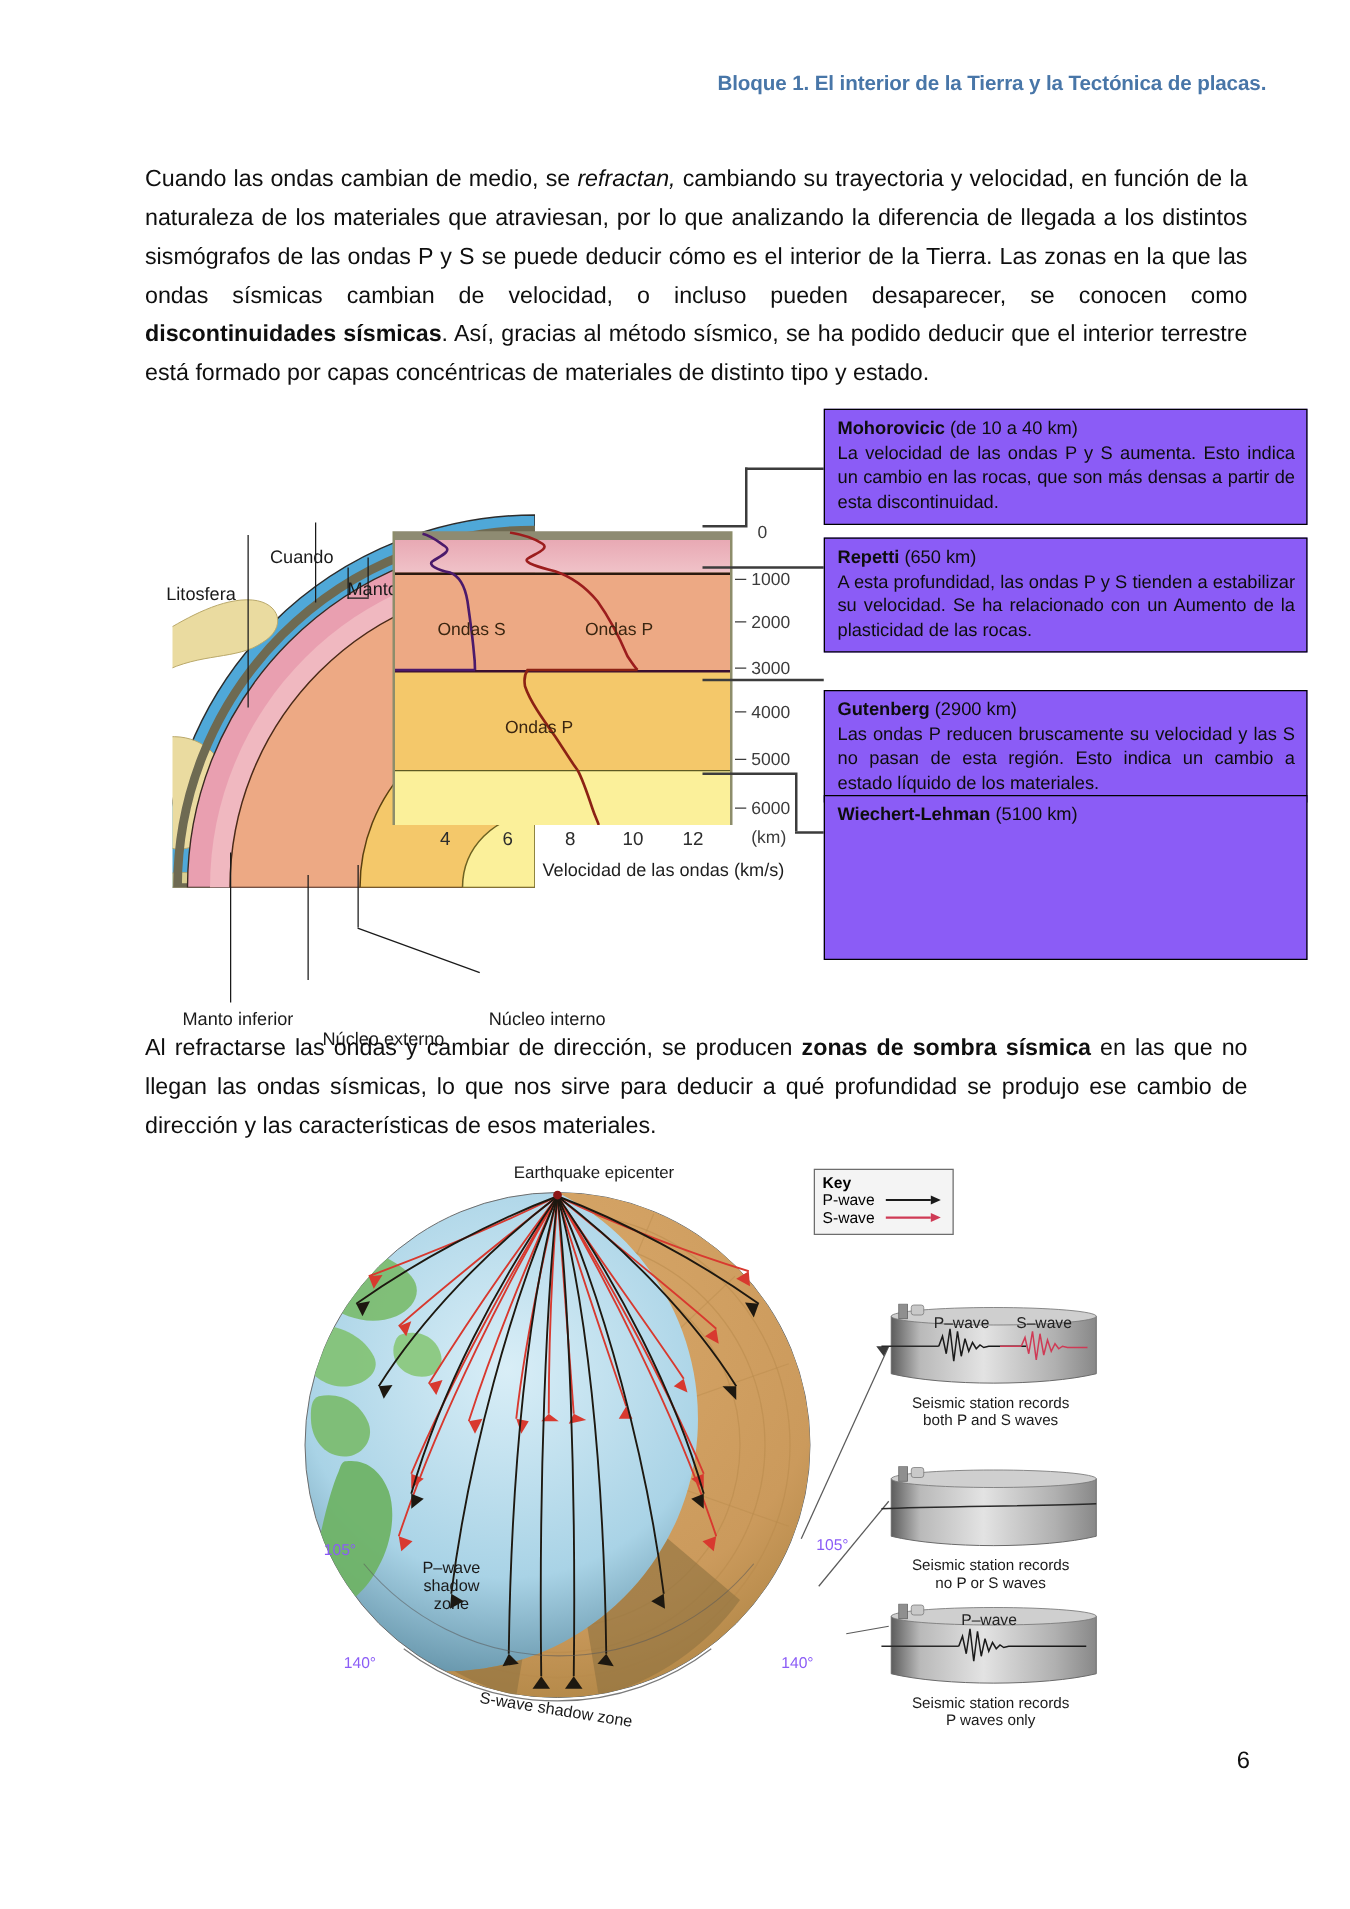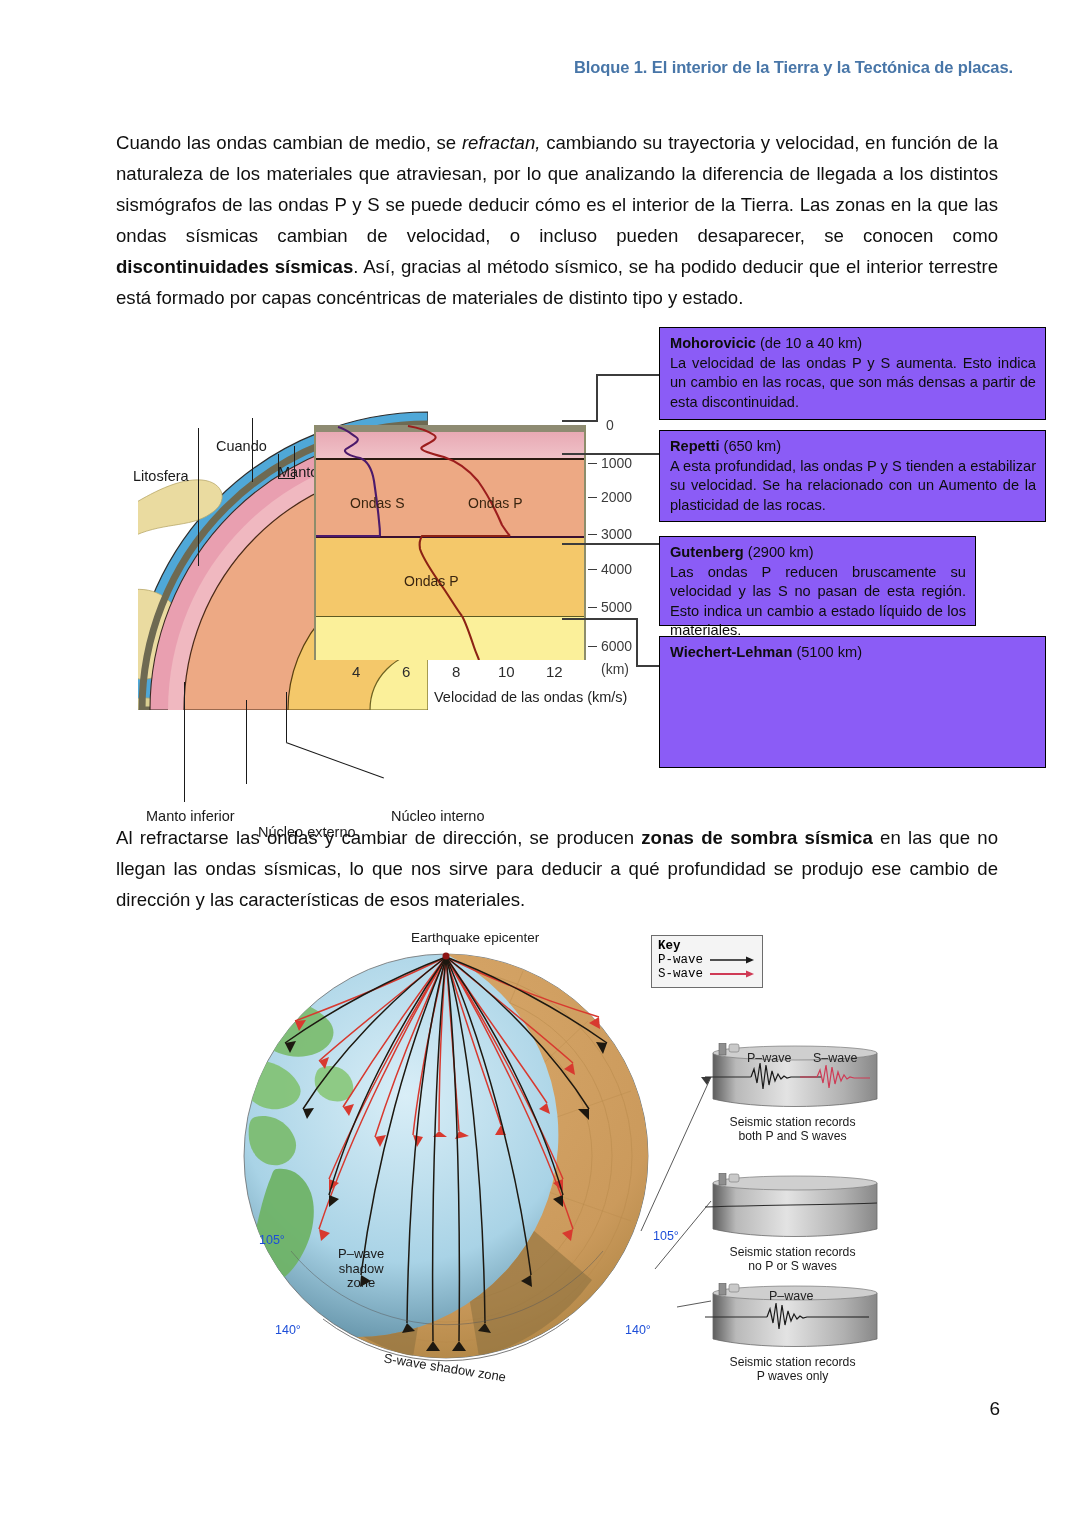--- a/index.html
+++ b/index.html
@@ -184,21 +184,21 @@
     padding: 6px 9px 7px 10px;
     font-size: 14.6px;
     line-height: 19.5px;
     text-align: justify;
     background: #8b5cf6;
     color: #0d0d0d;
   }
   .infobox .ttl { font-weight: bold; }
   .box-moho  { top: 327px;  width: 387px; height: 93px; }
   .box-rep   { top: 430px;  width: 387px; height: 92px; }
-  .box-gut   { top: 536px;  width: 317px; height: 90px; }
+  .box-gut   { top: 552px;  width: 387px; height: 90px; }
   .box-wie   { top: 636px;  width: 387px; height: 132px; }
 
   
   .connector { position: absolute; background: #3c3c3c; }
 
   
   .fig2 {
     position: absolute;
     left: 215px;
     top: 925px;
@@ -234,40 +234,39 @@
   }
   .zl-pwave { left: 105px; top: 296px; }
   .zl-swave {
     left: 150px; top: 410px;
     transform: rotate(9deg);
     white-space: nowrap;
   }
   .ang {
     position: absolute;
     font-size: 12.5px;
-    color: #1d4ed8;
+    color: #8b5cf6;
   }
   .ang-105-l { left: 26px;  top: 282px; }
   .ang-140-l { left: 42px;  top: 372px; }
   .ang-105-r { left: 420px; top: 278px; }
   .ang-140-r { left: 392px; top: 372px; }
 
   
   .key-box {
     position: absolute;
     left: 436px;
     top: 10px;
     width: 112px;
     height: 53px;
     border: 1.4px solid #6d6d6d;
     background: #f4f4f4;
     box-sizing: border-box;
     padding: 3px 6px;
     font-size: 12.5px;
-    font-family: Liberation Mono, monospace;
   }
   .key-title { font-weight: bold; font-size: 12.5px; line-height: 14px;}
   .key-row { display: flex; align-items: center; gap: 5px; line-height: 14px; }
   .key-arrow { flex: 1; height: 10px; }
 
   
   .drum {
     position: absolute;
     width: 175px;
     height: 110px;

